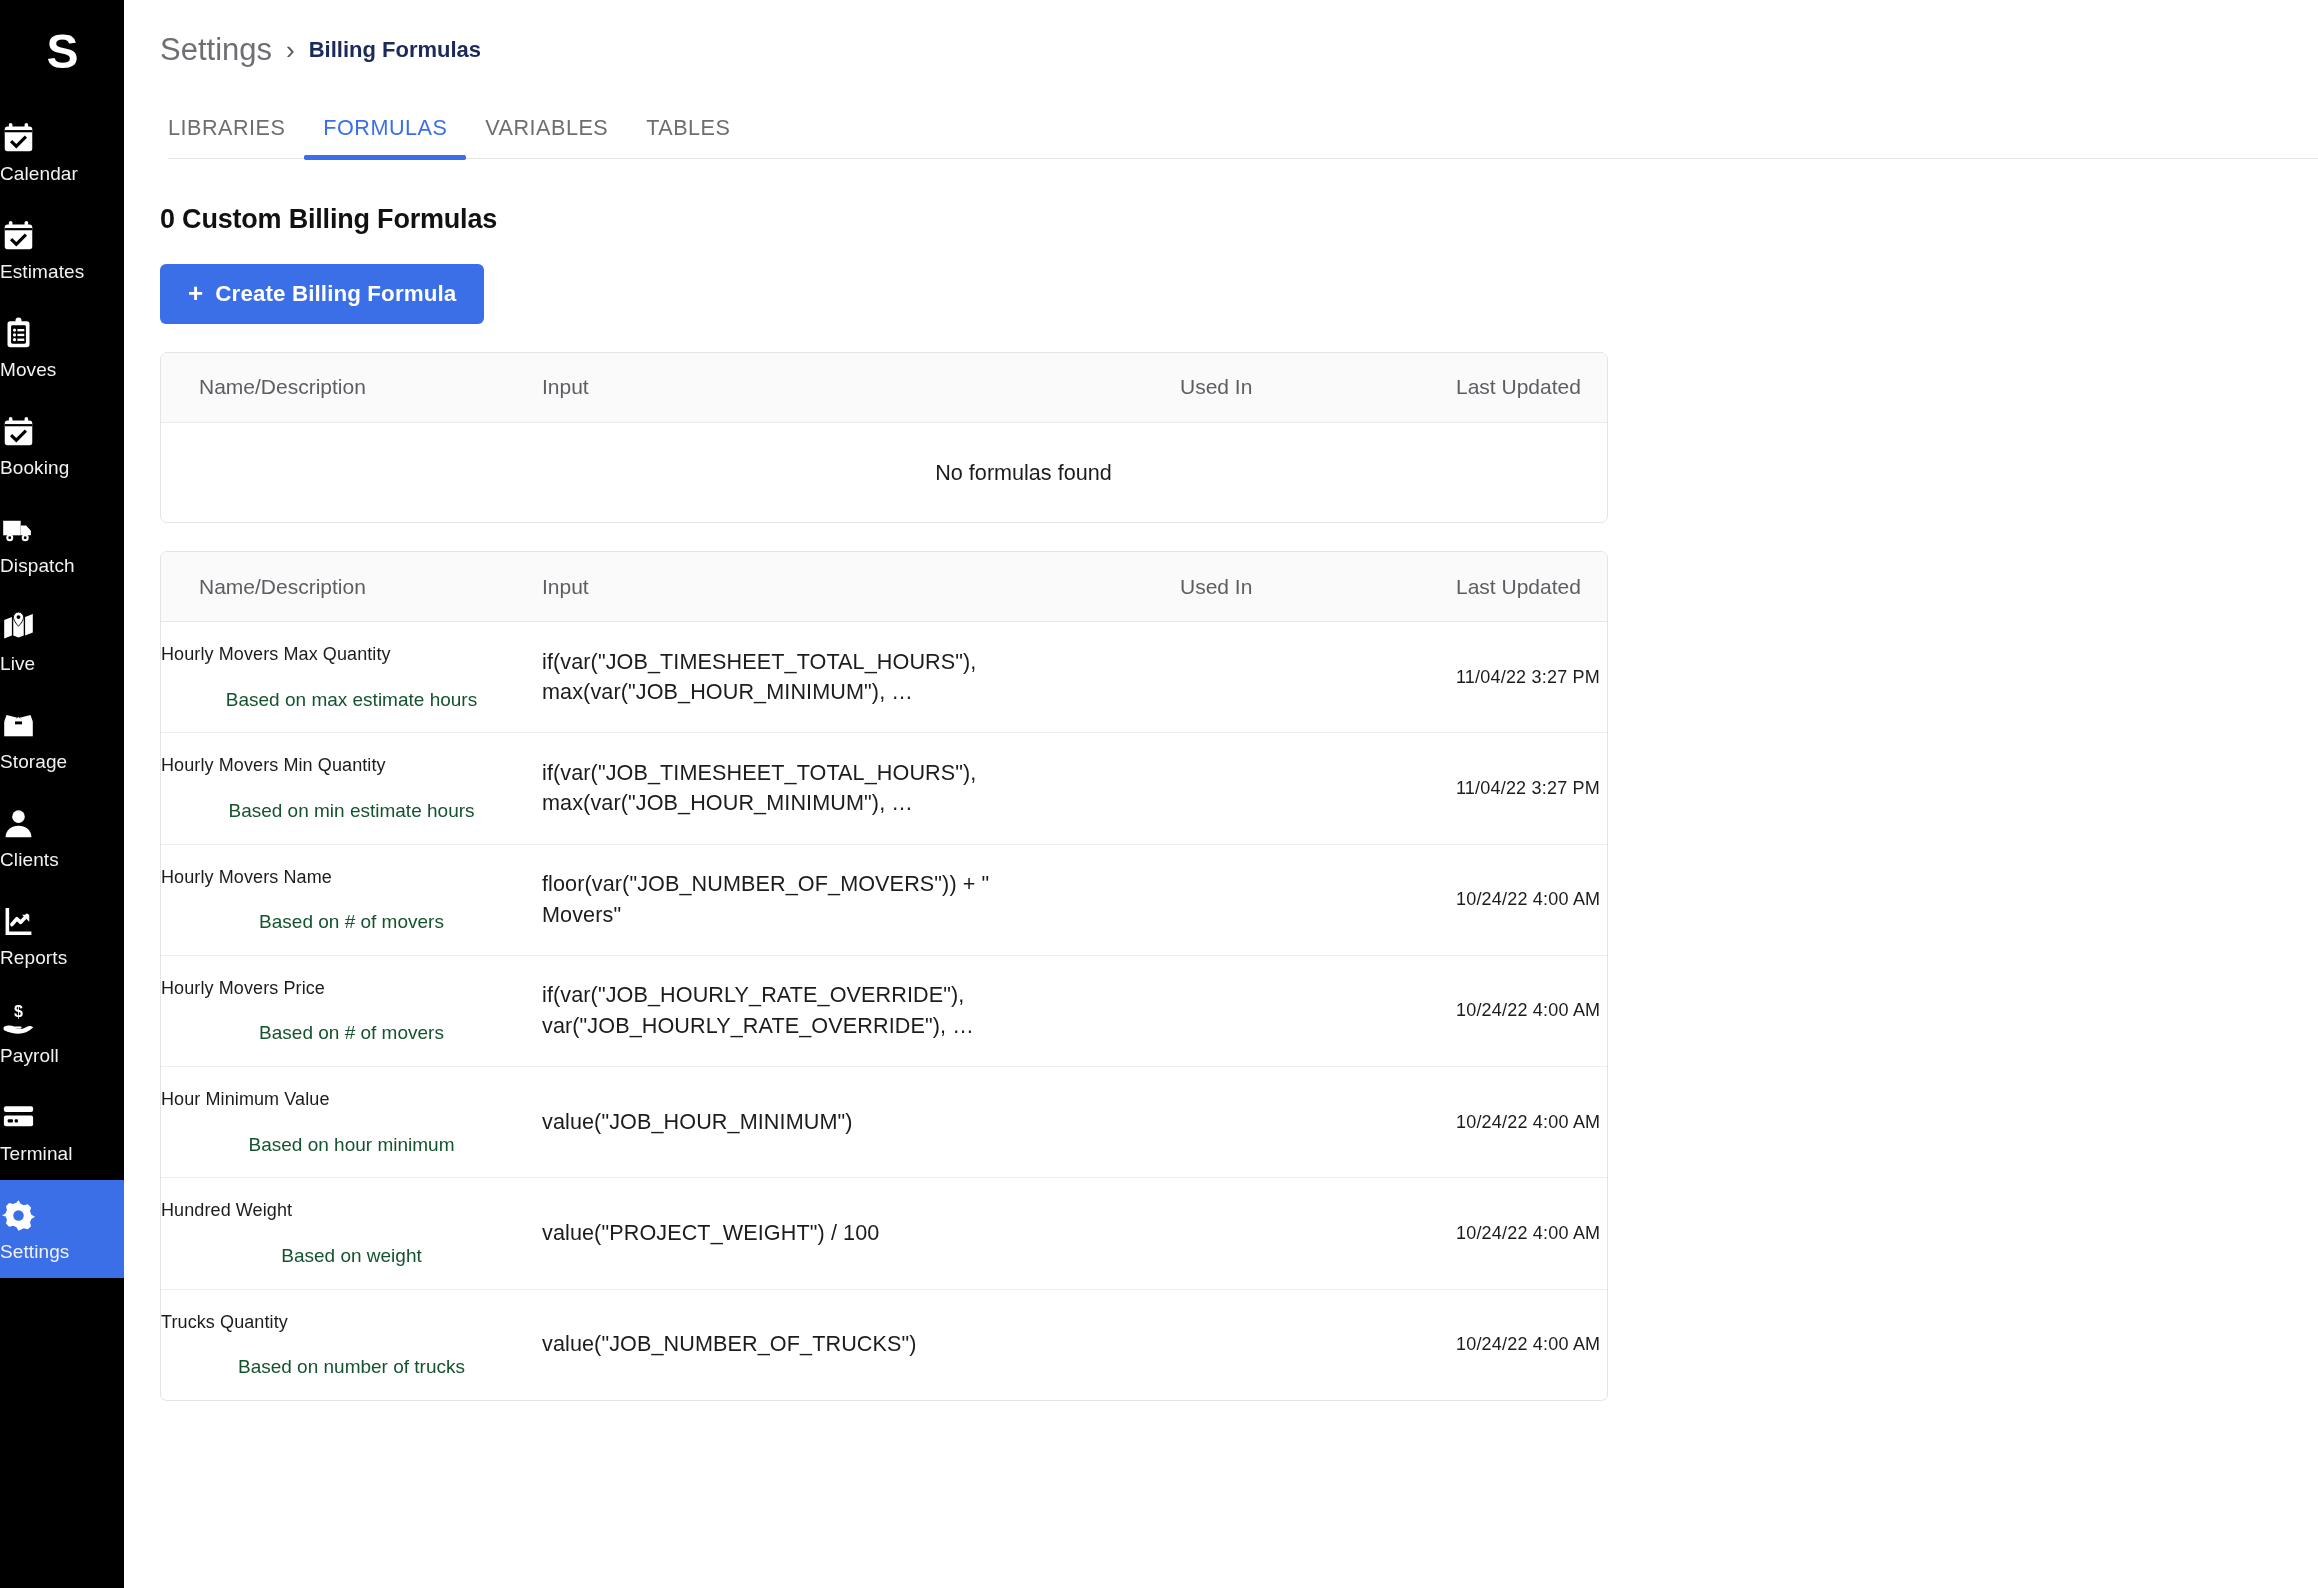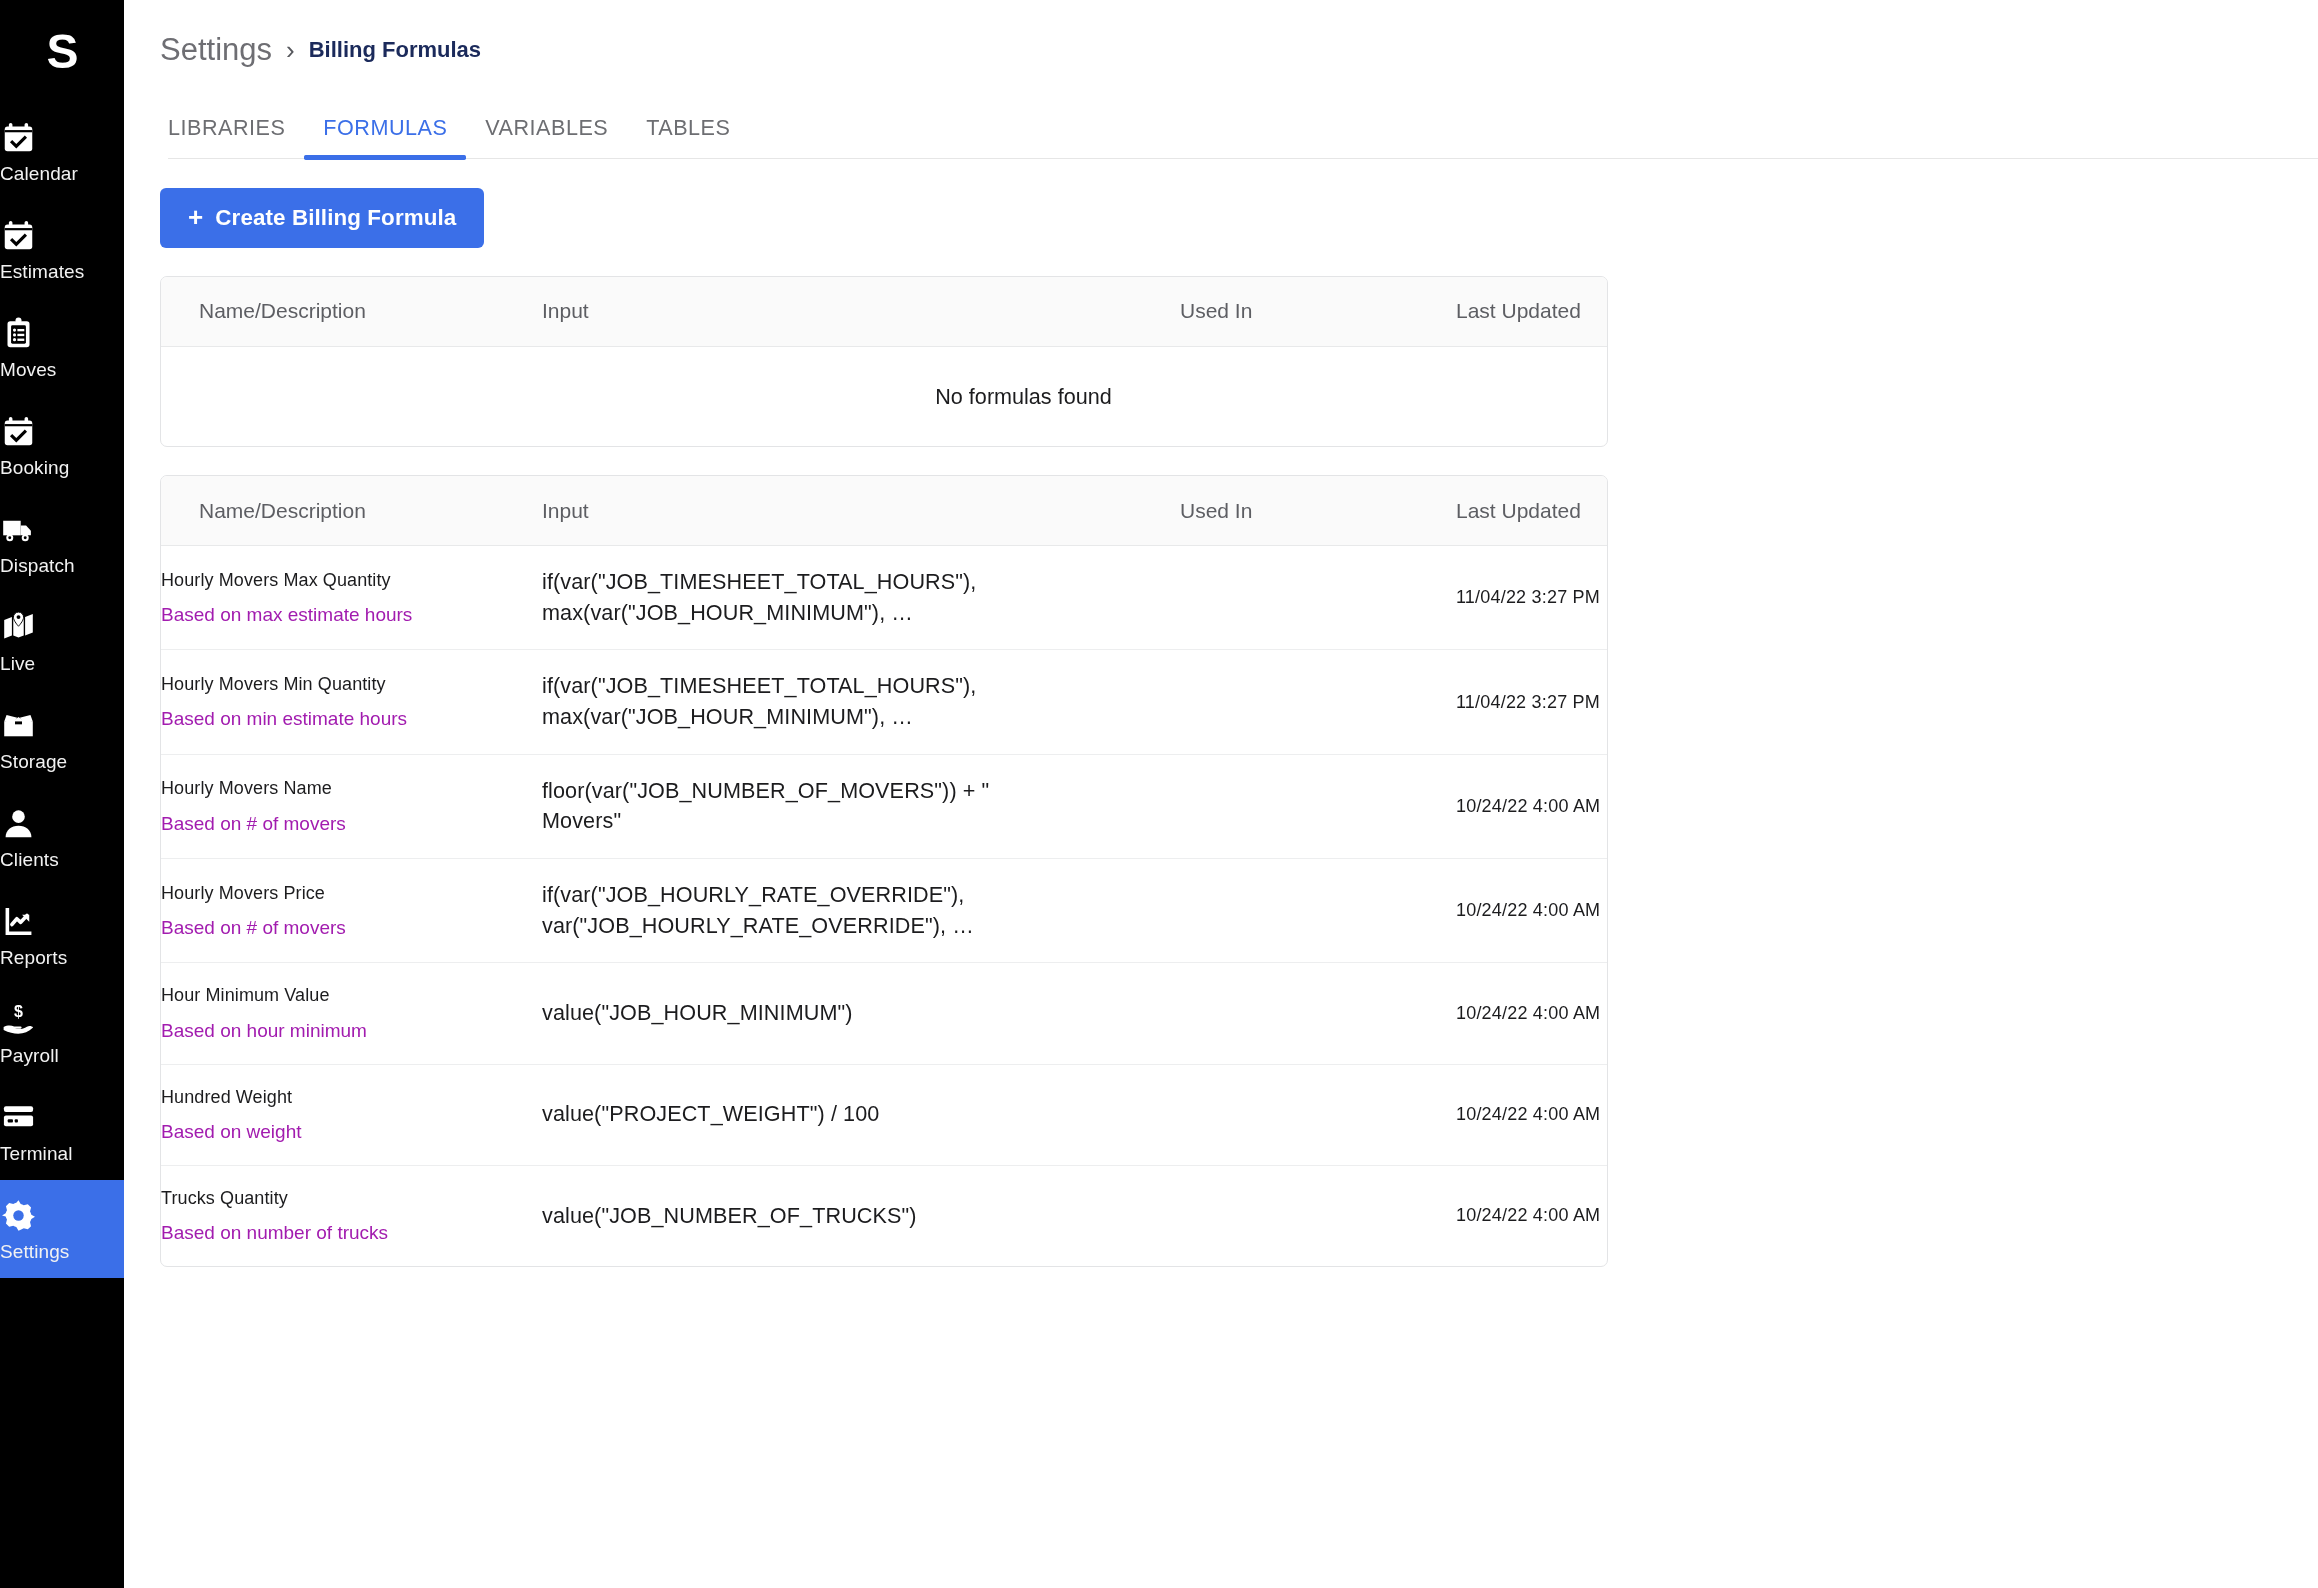--- a/index.html
+++ b/index.html
@@ -206,23 +206,24 @@
   td.cell-name { padding-left: 38px; }
   .f-name {
     font-size: 18px;
     color: #1c1c1e;
     font-weight: 400;
     line-height: 1.25;
     letter-spacing: 0.1px;
   }
   .f-desc {
     font-size: 19px;
-    color: #a21caf;
-    margin-top: 12px;
+    color: #14532d;
+    margin-top: 22px;
     line-height: 1.25;
+    text-align: center;
   }
   .f-input {
     font-size: 21.6px;
     color: #1c1c1e;
     line-height: 1.42;
     white-space: pre-line;
     letter-spacing: 0.1px;
     padding-right: 21px;
   }
   .f-date {
@@ -422,20 +423,21 @@
           <div class="tab">LIBRARIES</div>
           <div class="tab active">FORMULAS</div>
           <div class="tab">VARIABLES</div>
           <div class="tab">TABLES</div>
         </div>
     </div>
 
     <div class="content">
 
       
+      <h2 class="section-title">0 Custom Billing Formulas</h2>
 
       <button class="btn-primary">
         <span class="plus">+</span>
         <span>Create Billing Formula</span>
       </button>
 
       <div class="table-card">
         <table class="grid">
           <thead>
             <tr>

